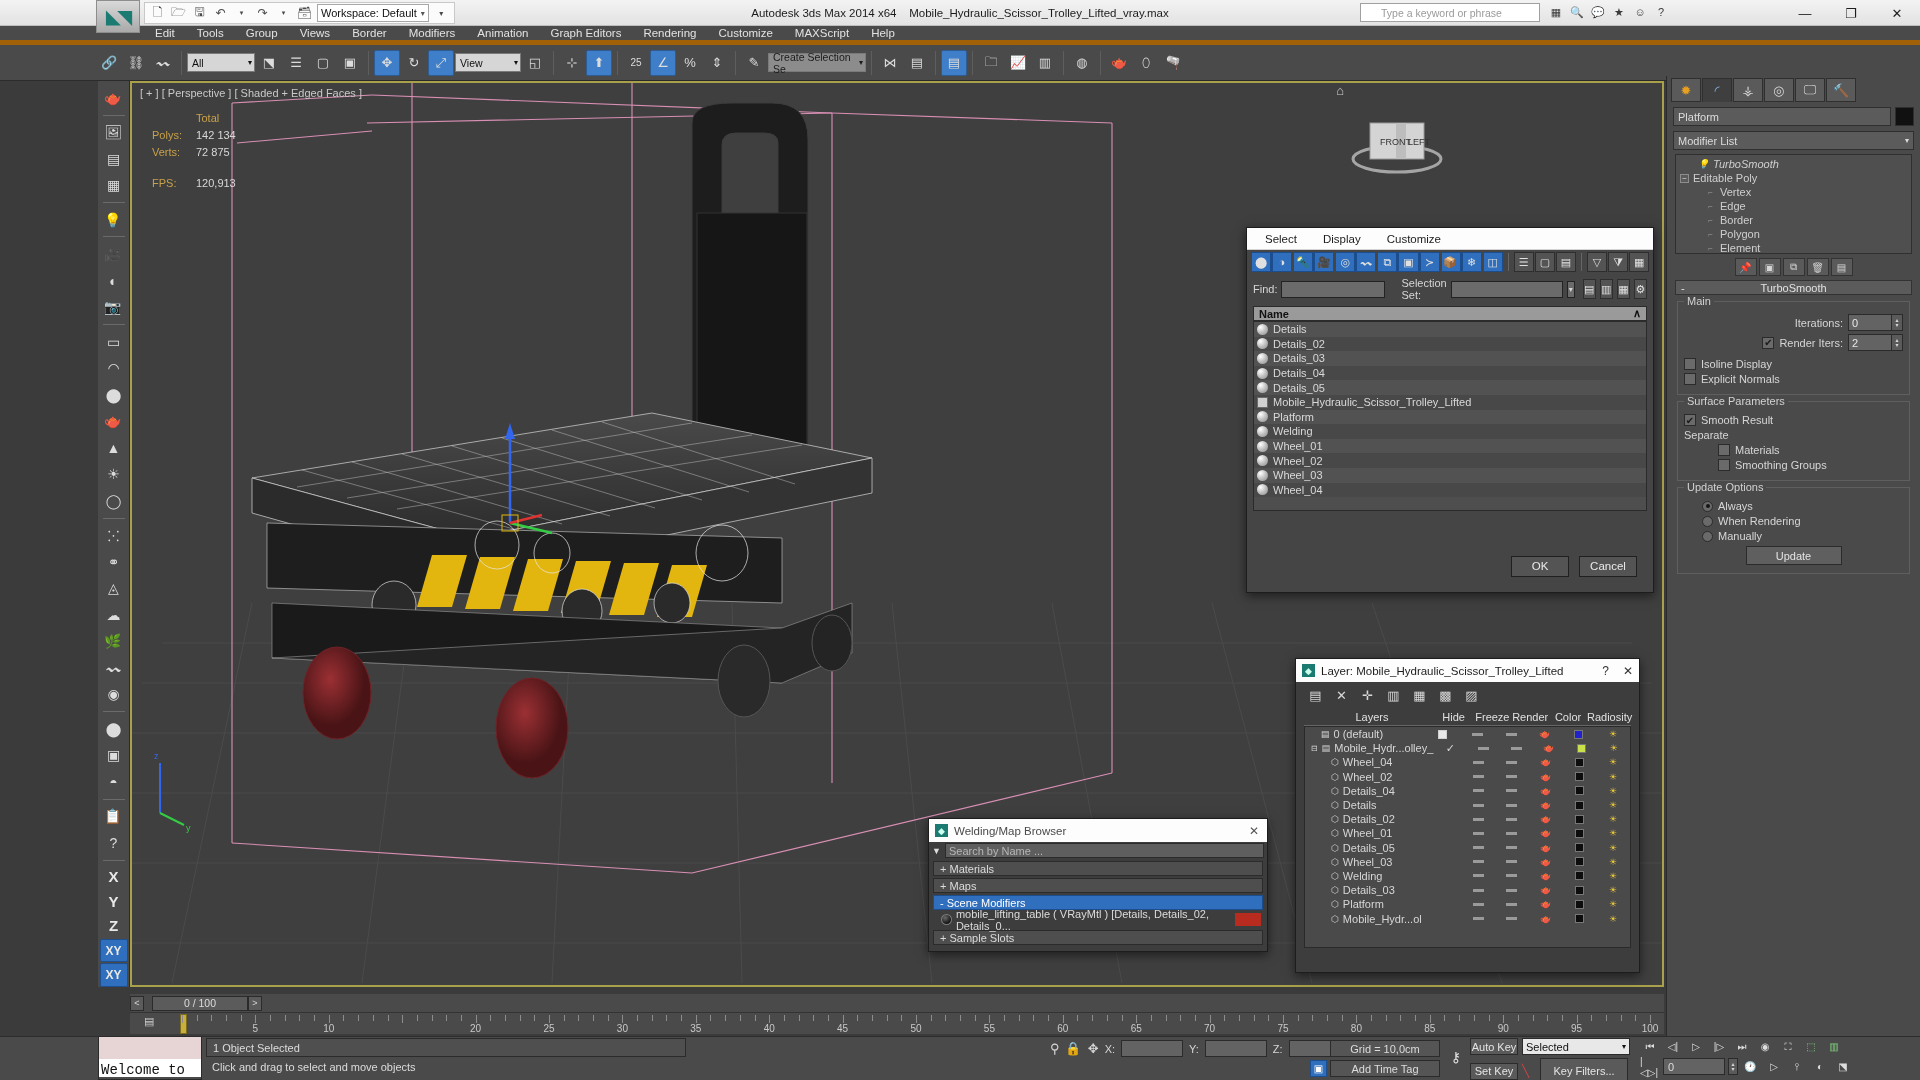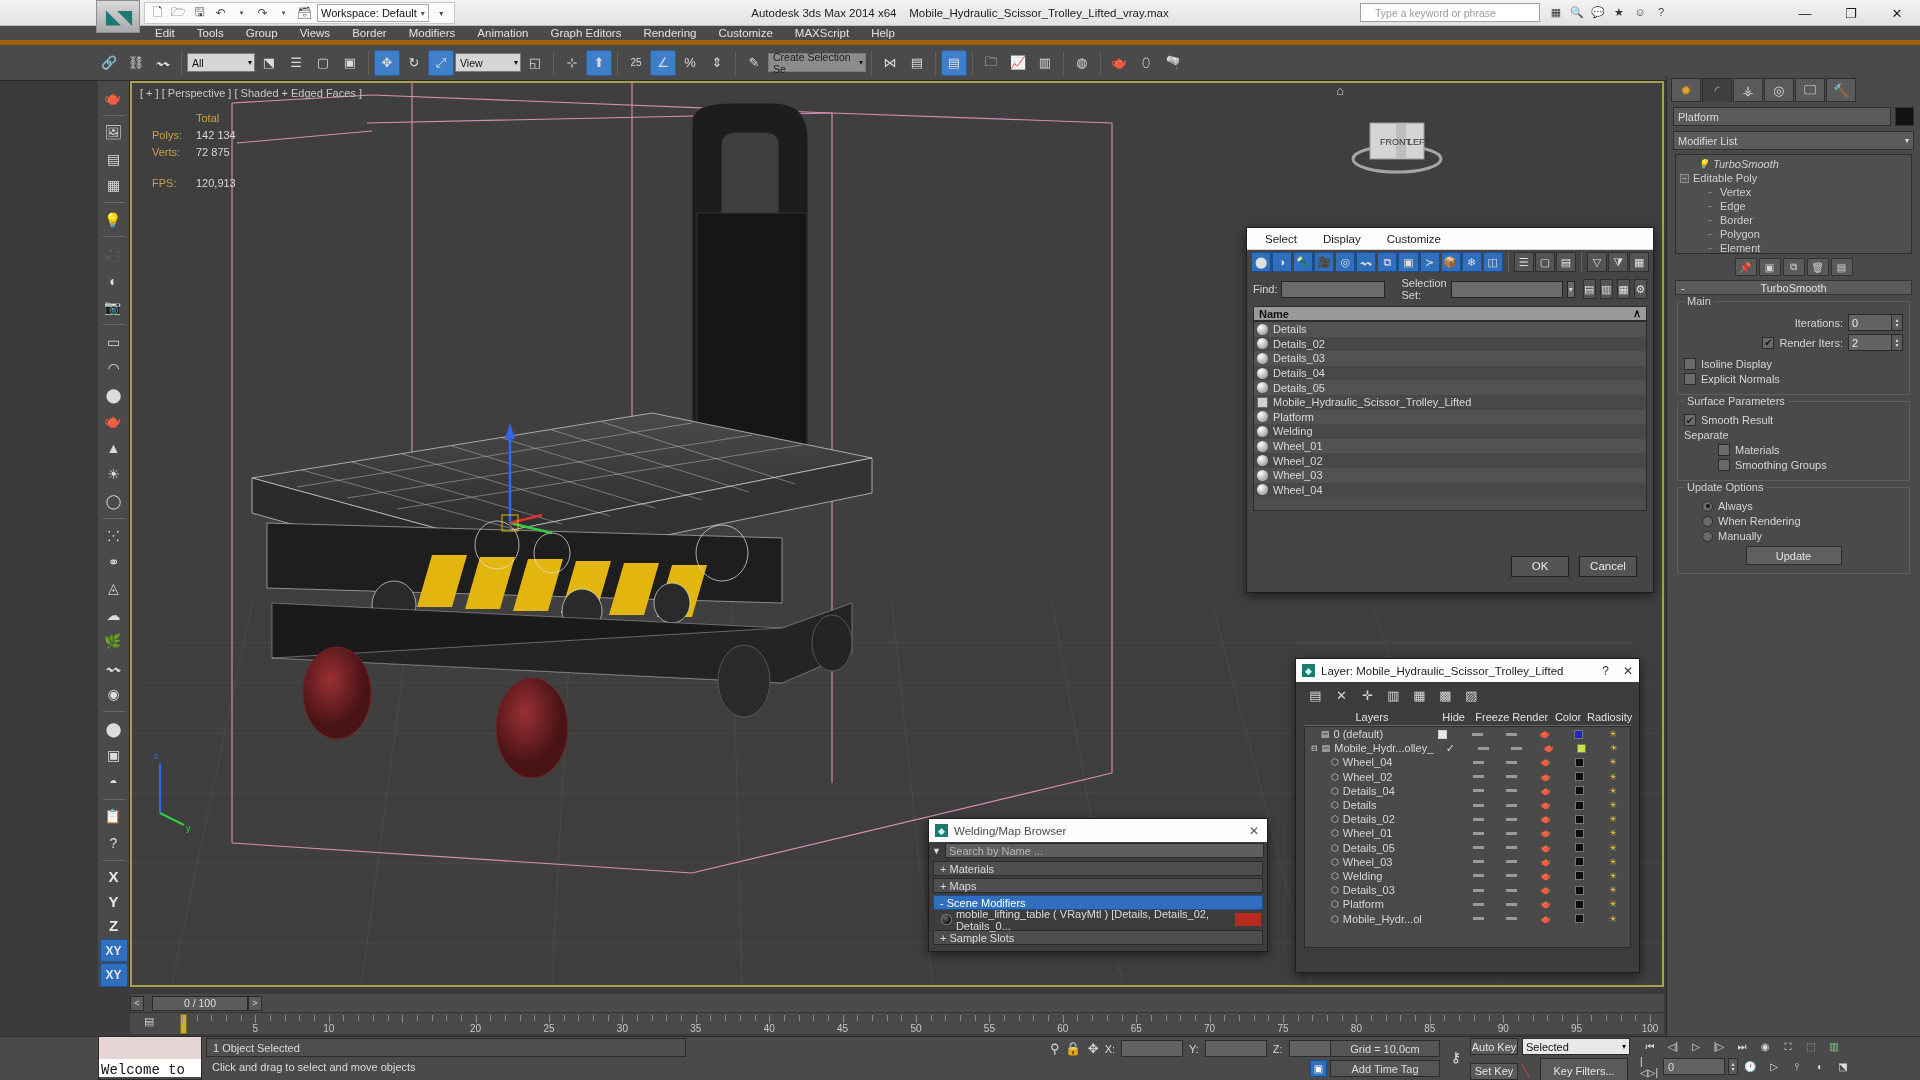--- a/index.html
+++ b/index.html
@@ -35,21 +35,21 @@
   .qat .qi { width:17px; height:17px; display:flex; align-items:center; justify-content:center; font-size:12px; color:#4a4a4a;}
   .ws-box {
     display:flex; align-items:center; background:#fff; border:1px solid #a7a7a7;
     height:18px; padding:0 3px; font-size:11px; color:#111; gap:4px;
   }
   .ws-box .cav { font-size:8px; color:#555; }
   .title-text { position:absolute; left:0; right:0; text-align:center; font-size:11.5px; color:#1b1b1b; }
   .search-box {
     position:absolute; right:380px; top:3px; width:180px; height:19px;
     background:#fff; border:1px solid #a0a0a0; font-size:10.5px; color:#9a9a9a;
-    display:flex; align-items:center; padding:0 14px;
+    display:flex; align-items:center; padding:0 20px;
   }
   .title-icons { position:absolute; right:250px; top:3px; display:flex; gap:3px; align-items:center;}
   .title-icons .ti { width:18px; height:18px; display:flex; align-items:center; justify-content:center; font-size:11px; color:#3a3a3a;}
   .wincontrols { position:absolute; right:0; top:0; display:flex; height:26px; }
   .wincontrols div { width:46px; display:flex; align-items:center; justify-content:center; font-size:13px; color:#1e1e1e;}
 
   
   .menubar {
     position:absolute; left:0; top:26px; width:1920px; height:19px;
     background:#4a4a4a; display:flex; align-items:center;

